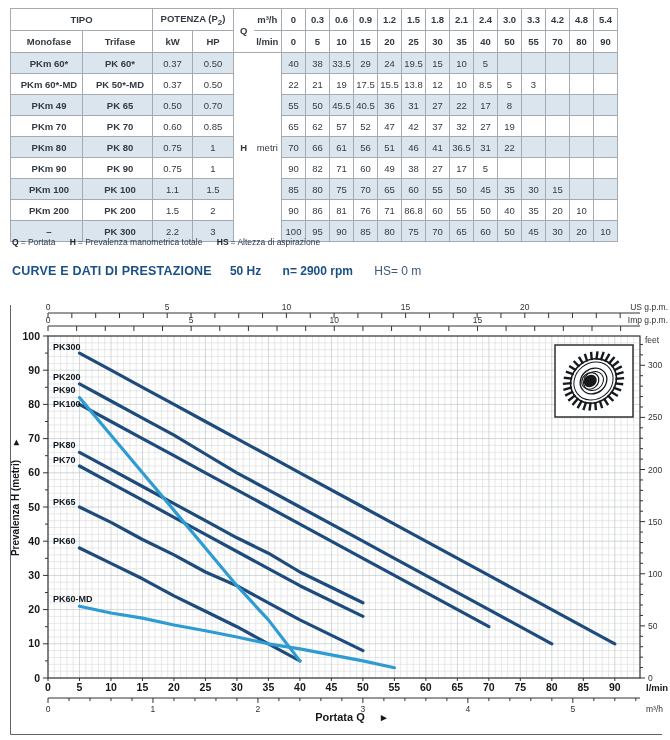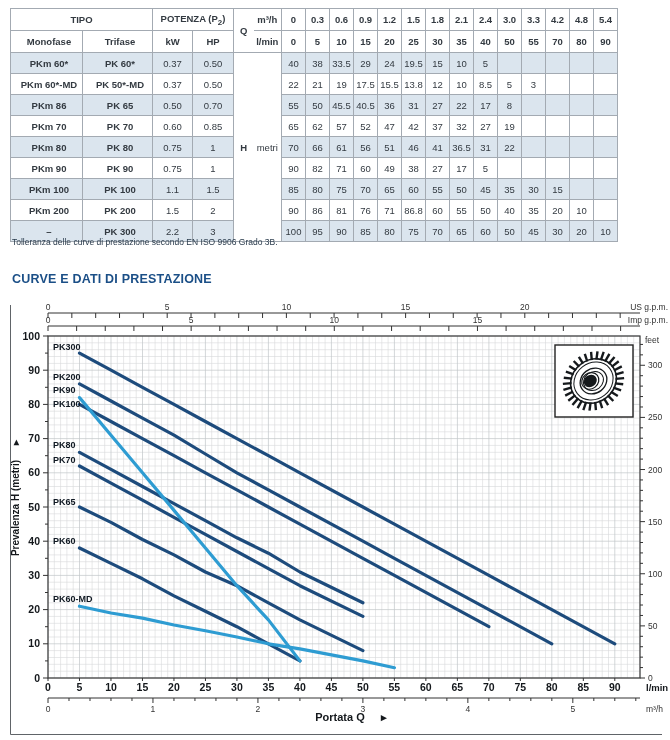--- a/index.html
+++ b/index.html
@@ -23,21 +23,21 @@
   .keycell{font-weight:bold;font-size:10px;color:#17222e;border-right-style:hidden !important;}
   .unitcell{font-size:8.8px;color:#3a434c;border-left-style:hidden !important;}
 
   
   .legend{position:absolute;top:237px;left:12px;width:646px;display:flex;
           justify-content:space-between;font-size:8.5px;color:#2a3b4c;}
   .legend b{margin-right:2px;color:#17222e;}
   .legend .item{margin-right:12px;}
 
   
-  .section-head{position:absolute;top:272px;left:12px;width:646px;display:flex;
+  .section-head{position:absolute;top:264px;left:12px;width:646px;display:flex;
                 align-items:baseline;}
   .section-title{font-size:12.5px;font-weight:bold;color:#1b4f87;letter-spacing:.2px;}
   .section-specs{font-size:12px;color:#1b4f87;}
   .section-specs .spec-b{font-weight:bold;margin-left:18px;}
   .section-specs .spec-n{font-weight:normal;margin-left:18px;color:#3d5a7a;}
 
   
   #chart{position:absolute;top:293px;left:0;}
   #chart text{font-family:"Liberation Sans",sans-serif;}
   .ax8{font-size:8.5px;fill:#333;}
@@ -154,21 +154,21 @@
           <td>12</td>
           <td>10</td>
           <td>8.5</td>
           <td>5</td>
           <td>3</td>
           <td></td>
           <td></td>
           <td></td>
         </tr>
         <tr>
-          <td class="name shade">PKm 86</td>
+          <td class="name shade">PKm 49</td>
           <td class="name shade">PK 65</td>
           <td class="shade">0.50</td>
           <td class="shade">0.70</td>
           <td class="shade">55</td>
           <td class="shade">50</td>
           <td class="shade">45.5</td>
           <td class="shade">40.5</td>
           <td class="shade">36</td>
           <td class="shade">31</td>
           <td class="shade">27</td>
@@ -298,25 +298,34 @@
           <td class="shade">45</td>
           <td class="shade">30</td>
           <td class="shade">20</td>
           <td class="shade">10</td>
         </tr>
       </tbody>
     </table>
   </div>
 
 <div class="legend">
-  <div>Tolleranza delle curve di prestazione secondo EN ISO 9906 Grado 3B.</div>
+  <div>
+    <span class="item"><b>Q</b><span>= Portata</span></span>
+    <span class="item"><b>H</b><span>= Prevalenza manometrica totale</span></span>
+    <span class="item"><b>HS</b><span>= Altezza di aspirazione</span></span>
+  </div>
 </div>
 
 <div class="section-head">
   <div class="section-title">CURVE E DATI DI PRESTAZIONE</div>
+  <div class="section-specs">
+    <span class="spec-b">50 Hz</span>
+    <span class="spec-b">n= 2900 rpm</span>
+    <span class="spec-n">HS= 0 m</span>
+  </div>
 </div>
 
 <svg id="chart" width="670" height="447">
     <g stroke="#606468" stroke-width="1">
       <line x1="10.5" y1="12" x2="10.5" y2="441.5"></line>
       <line x1="10.5" y1="441.5" x2="662" y2="441.5"></line>
     </g>
     <g>
       <path d="M54.3 43V385M60.6 43V385M66.9 43V385M73.2 43V385M85.8 43V385M92.1 43V385M98.4 43V385M104.7 43V385M117.3 43V385M123.6 43V385M129.9 43V385M136.2 43V385M148.8 43V385M155.1 43V385M161.4 43V385M167.7 43V385M180.3 43V385M186.6 43V385M192.9 43V385M199.1 43V385M211.7 43V385M218.0 43V385M224.3 43V385M230.6 43V385M243.2 43V385M249.5 43V385M255.8 43V385M262.1 43V385M274.7 43V385M281.0 43V385M287.3 43V385M293.6 43V385M306.2 43V385M312.5 43V385M318.8 43V385M325.1 43V385M337.7 43V385M344.0 43V385M350.3 43V385M356.6 43V385M369.2 43V385M375.5 43V385M381.8 43V385M388.1 43V385M400.7 43V385M407.0 43V385M413.3 43V385M419.6 43V385M432.2 43V385M438.5 43V385M444.8 43V385M451.1 43V385M463.7 43V385M470.0 43V385M476.3 43V385M482.6 43V385M495.1 43V385M501.4 43V385M507.7 43V385M514.0 43V385M526.6 43V385M532.9 43V385M539.2 43V385M545.5 43V385M558.1 43V385M564.4 43V385M570.7 43V385M577.0 43V385M589.6 43V385M595.9 43V385M602.2 43V385M608.5 43V385M621.1 43V385M627.4 43V385M633.7 43V385M640.0 43V385M48 378.2H640M48 371.3H640M48 364.5H640M48 357.6H640M48 344.0H640M48 337.1H640M48 330.3H640M48 323.4H640M48 309.8H640M48 302.9H640M48 296.1H640M48 289.2H640M48 275.6H640M48 268.7H640M48 261.9H640M48 255.0H640M48 241.4H640M48 234.5H640M48 227.7H640M48 220.8H640M48 207.2H640M48 200.3H640M48 193.5H640M48 186.6H640M48 173.0H640M48 166.1H640M48 159.3H640M48 152.4H640M48 138.8H640M48 131.9H640M48 125.1H640M48 118.2H640M48 104.6H640M48 97.7H640M48 90.9H640M48 84.0H640M48 70.4H640M48 63.5H640M48 56.7H640M48 49.8H640" stroke="#d6d8da" stroke-width="0.6" fill="none"></path>
       <path d="M48.0 43V385M79.5 43V385M111.0 43V385M142.5 43V385M174.0 43V385M205.4 43V385M236.9 43V385M268.4 43V385M299.9 43V385M331.4 43V385M362.9 43V385M394.4 43V385M425.9 43V385M457.4 43V385M488.9 43V385M520.3 43V385M551.8 43V385M583.3 43V385M614.8 43V385M48 385.0H640M48 350.8H640M48 316.6H640M48 282.4H640M48 248.2H640M48 214.0H640M48 179.8H640M48 145.6H640M48 111.4H640M48 77.2H640M48 43.0H640" stroke="#c2c6c9" stroke-width="0.7" fill="none"></path>

